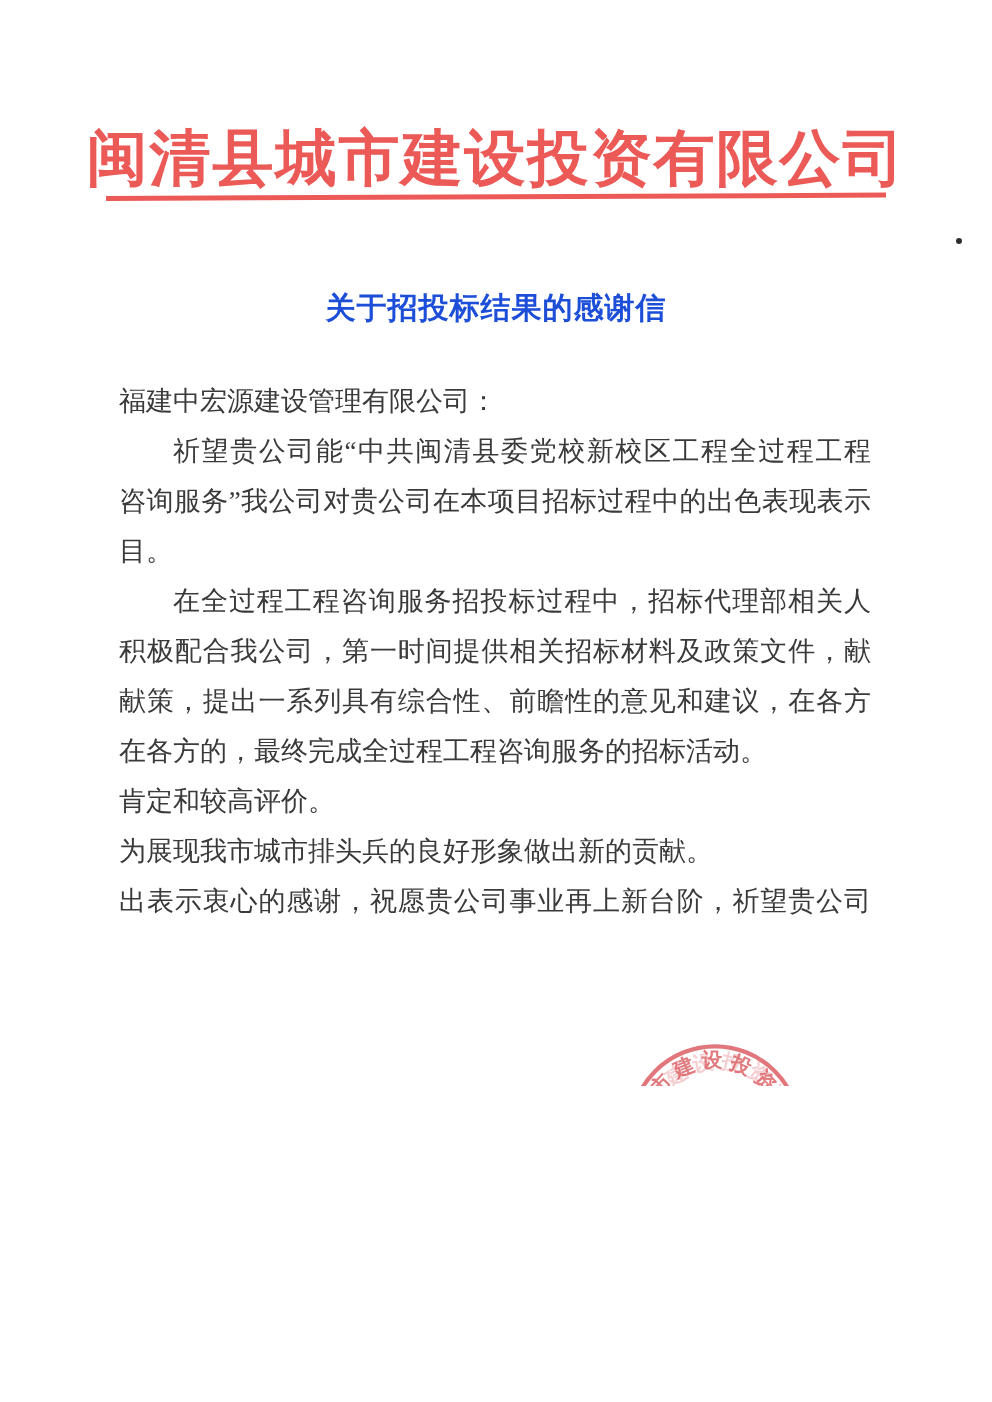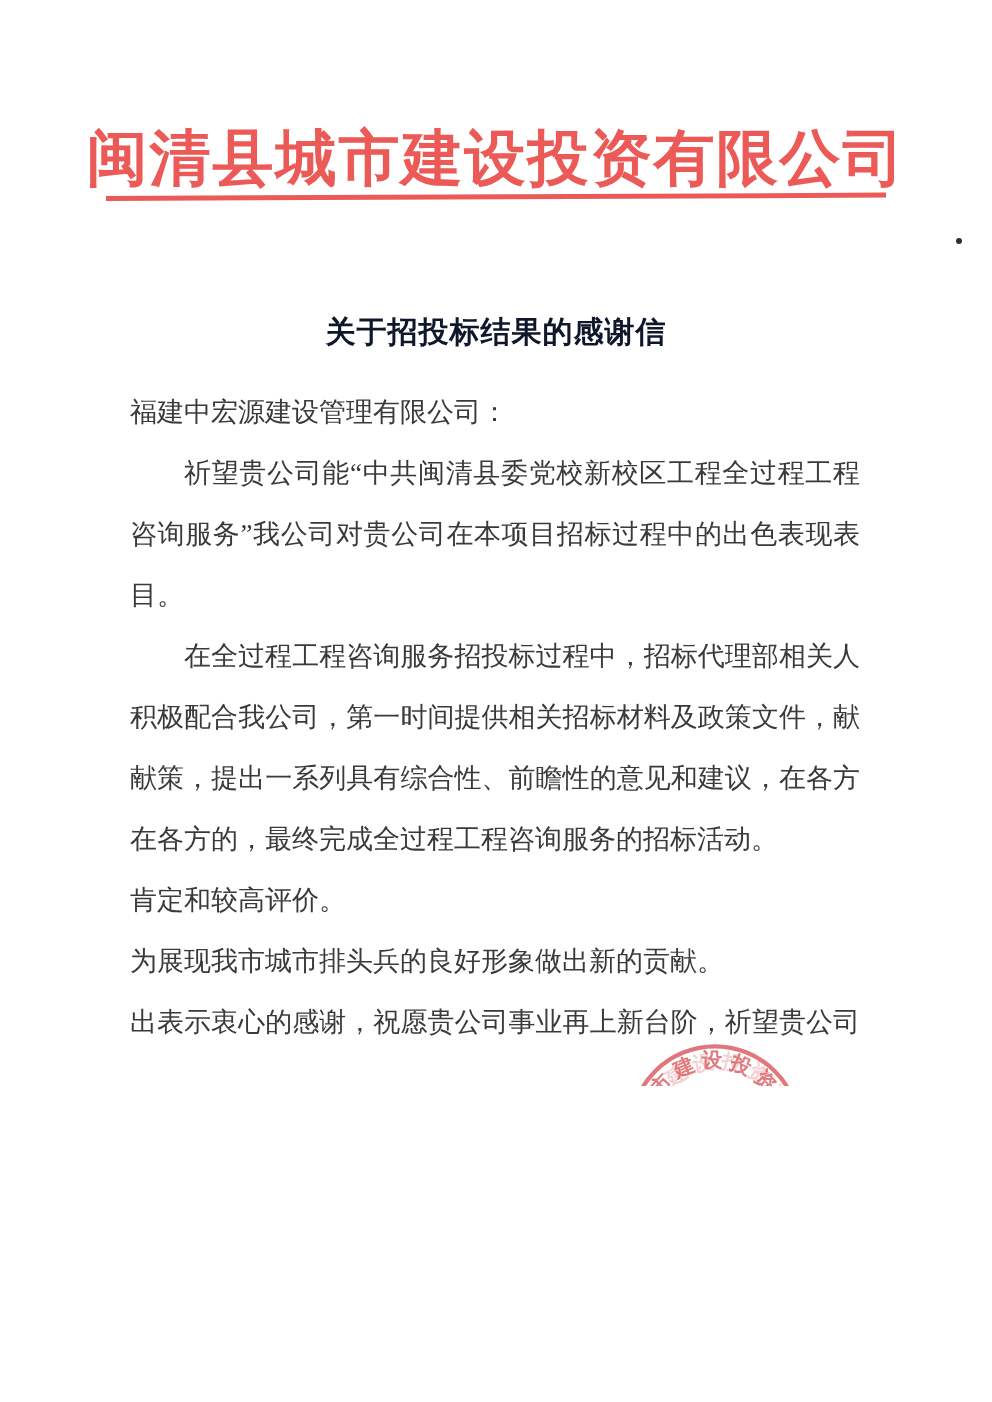--- a/index.html
+++ b/index.html
@@ -31,31 +31,30 @@
     transform:rotate(-0.25deg);
     transform-origin:left center;
   }
   .doc-title{
     position:absolute;top:288px;left:0;width:100%;
     text-align:center;
     font-family:"Liberation Sans","DejaVu Sans",sans-serif;
     font-weight:600;
     font-size:30px;
     letter-spacing:1px;
-    color:#0f172a;
+    color:#1d4ed8;
     white-space:nowrap;
-    margin-top:24px;
   }
   .body-text{
     position:absolute;left:115px;top:374px;width:760px;
     font-size:27px;
     color:var(--ink);
   }
   .body-text p{
-    margin:15px;
+    margin:4px;
     height:46px;
     line-height:46px;
     white-space:nowrap;
   }
   .body-text p.fill{
     white-space:normal;
     text-align:justify;
     text-align-last:justify;
     text-justify:inter-character;
     overflow:hidden;

